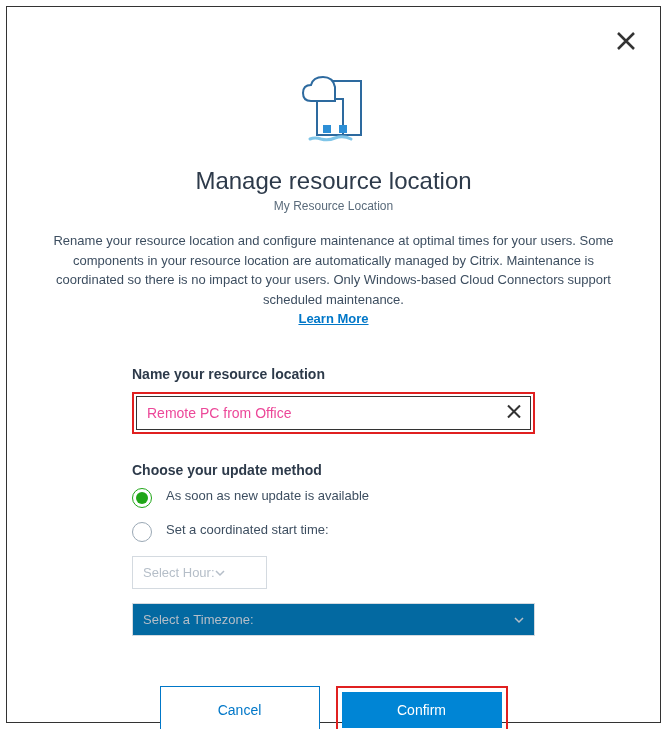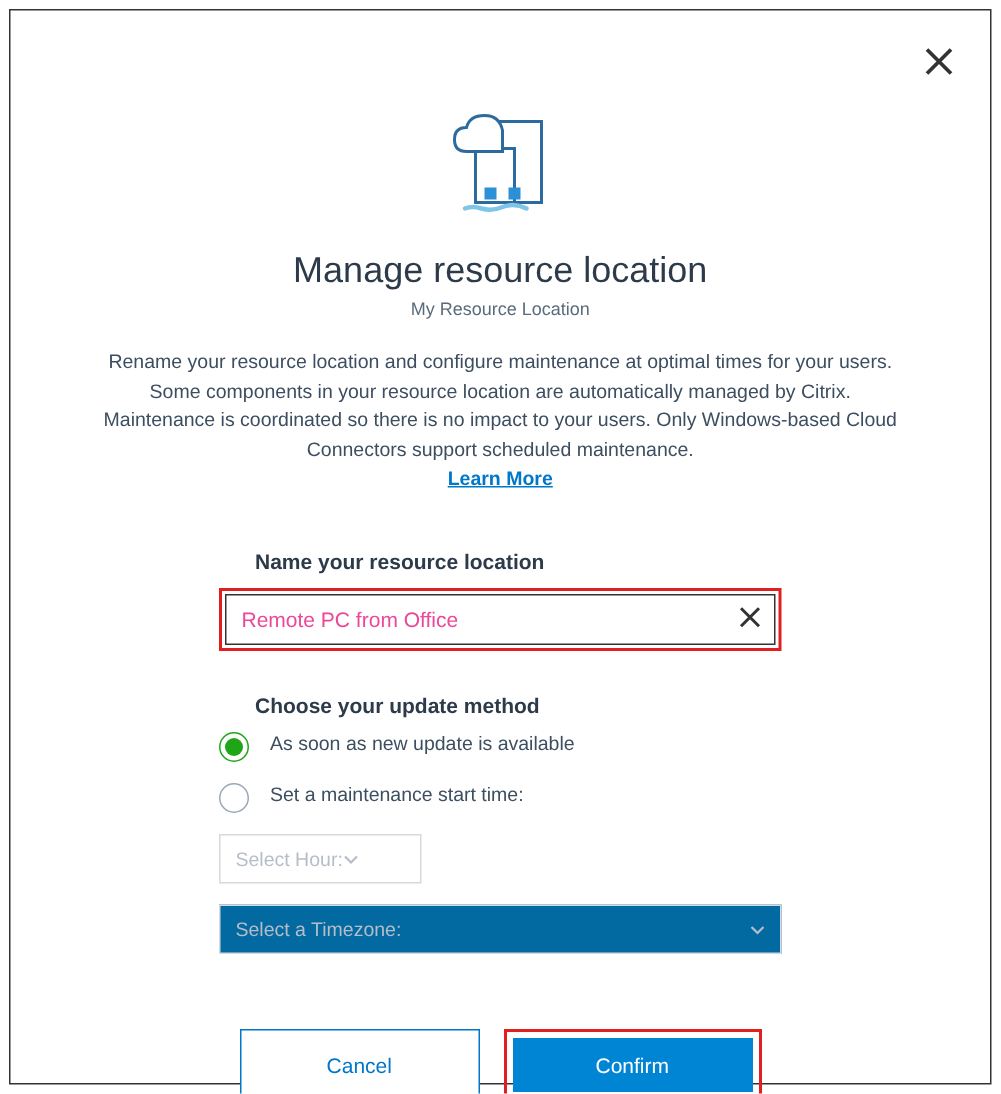--- a/index.html
+++ b/index.html
@@ -9,21 +9,21 @@
       width: 667px;
       height: 729px;
       position: relative;
     }
     .dialog {
       border: 1px solid #333;
       width: 655px;
       height: 717px;
       margin: 6px;
       position: relative;
-      padding: 20px 44px;
+      padding: 20px 30px;
     }
     .close-btn {
       position: absolute;
       top: 20px;
       right: 20px;
       cursor: pointer;
       background: none;
       border: none;
       padding: 4px;
     }
@@ -66,21 +66,20 @@
       cursor: pointer;
     }
     .form-area {
       padding: 0 95px;
     }
     .field-label {
       font-size: 14px;
       font-weight: 600;
       color: #2d3a4a;
       margin-bottom: 10px;
-      margin-left: 24px;
     }
     .input-wrapper {
       border: 2px solid #e02020;
       padding: 2px;
       margin-bottom: 28px;
     }
     .text-input {
       width: 100%;
       border: 1px solid #333;
       padding: 8px 36px 8px 10px;
@@ -235,21 +234,21 @@
 
     <div class="field-label">Choose your update method</div>
 
     <div class="radio-group">
       <div class="radio-row">
         <span class="radio-circle selected"></span>
         <span class="radio-label">As soon as new update is available</span>
       </div>
       <div class="radio-row">
         <span class="radio-circle"></span>
-        <span class="radio-label">Set a maintenance start time:</span>
+        <span class="radio-label">Set a coordinated start time:</span>
       </div>
     </div>
 
     <div class="select-hour">
       <span>Select Hour:</span>
       <svg class="chevron" viewBox="0 0 10 10">
           <path d="M1 3 L5 7 L9 3" stroke="#b5bec8" stroke-width="1.5" fill="none"></path>
         </svg>
     </div>
 

